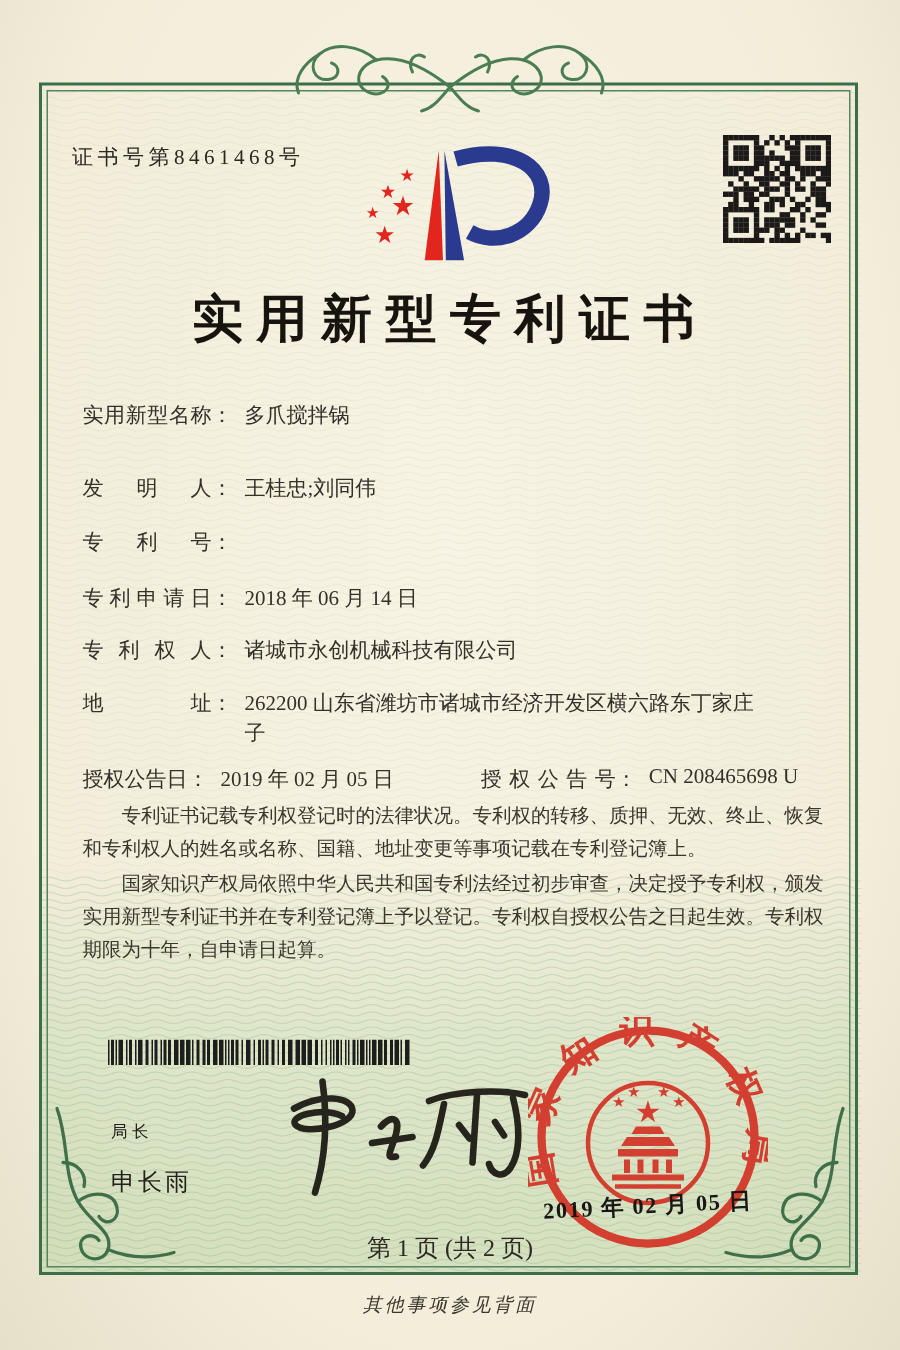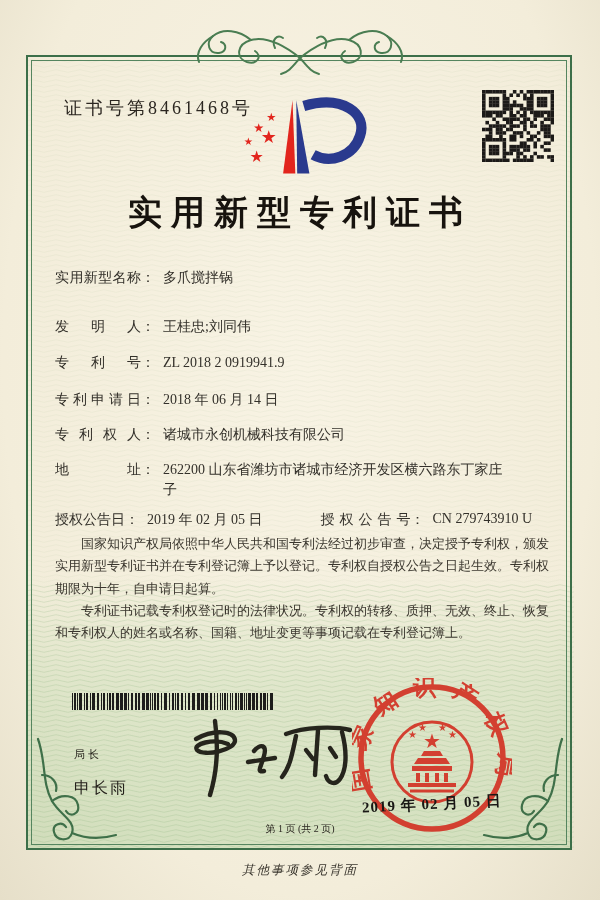--- a/index.html
+++ b/index.html
@@ -10,21 +10,21 @@
   
   .green-band{position:absolute;left:28px;top:575px;width:544px;height:273px;
     background:linear-gradient(to bottom, rgba(196,218,178,0) 0%, rgba(199,220,181,.45) 40%, rgba(193,216,174,.62) 100%);}
   #waves{position:absolute;left:26px;top:55px;pointer-events:none;}
   
   .frame-outer{position:absolute;left:26px;top:55px;width:546px;height:795px;
     border:2px solid #3c6f49;box-sizing:border-box;}
   .frame-inner{position:absolute;left:3px;top:3px;right:3px;bottom:3px;
     border:1px solid #55855f;}
   .ornament{position:absolute;pointer-events:none;}
-  .cert-no{position:absolute;left:64px;top:96px;font-size:18px;letter-spacing:3px;color:#2b2620;}
+  .cert-no{position:absolute;left:48px;top:96px;font-size:14px;letter-spacing:3px;color:#2b2620;}
   .logo{position:absolute;left:225px;top:88px;}
   .qr{position:absolute;left:482px;top:90px;}
   .title{position:absolute;left:0;top:190px;width:100%;text-align:center;
     font-size:34px;font-weight:700;letter-spacing:9px;color:#17130e;}
   .fields{position:absolute;left:55px;top:268px;width:495px;font-size:14px;color:#33302a;}
   .frow{display:flex;margin-bottom:15px;line-height:20px;}
   .frow.gap-big{margin-bottom:29px;align-items:flex-end;}
   .flabel{display:inline-block;width:86px;text-align:justify;text-align-last:justify;flex:none;}
   .fcolon{flex:none;margin-right:8px;}
   .fvalue{max-width:345px;}
@@ -33,21 +33,21 @@
   .paras{position:absolute;left:55px;top:533px;width:494px;font-size:13px;
     line-height:1.72;color:#3a362e;text-align:justify;}
   .paras p{margin:0;text-indent:2em;}
   .barcode{position:absolute;left:72px;top:693px;}
   .director-title{position:absolute;left:74px;top:747px;font-size:11px;letter-spacing:3px;color:#24211b;font-family:"Liberation Sans","DejaVu Sans",sans-serif;}
   .director-name{position:absolute;left:74px;top:778px;font-size:16px;letter-spacing:2px;color:#24211b;font-family:"Liberation Sans","DejaVu Sans",sans-serif;}
   .signature{position:absolute;left:182px;top:715px;}
   .seal{position:absolute;left:352px;top:678px;}
   .seal-date{position:absolute;left:362px;top:794px;width:170px;font-size:15px;font-weight:600;
     letter-spacing:1px;color:#191715;transform:rotate(-3deg);}
-  .page-info{position:absolute;left:0;top:822px;width:100%;text-align:center;font-size:10px;color:#2c2822;}
+  .page-info{position:absolute;left:0;top:822px;width:100%;text-align:center;font-size:16px;color:#2c2822;}
   .back-note{position:absolute;left:0;top:862px;width:100%;text-align:center;font-size:12.5px;color:#3a362e;letter-spacing:2px;font-style:italic;}
 </style>
 </head>
 <body>
 
 <div class="paper">
 
   <div class="green-band"></div>
   <svg id="waves" width="548" height="795">
       <path d="M0 6 q6 -2.6 12 0 q6 2.6 12 0 q6 -2.6 12 0 q6 2.6 12 0 q6 -2.6 12 0 q6 2.6 12 0 q6 -2.6 12 0 q6 2.6 12 0 q6 -2.6 12 0 q6 2.6 12 0 q6 -2.6 12 0 q6 2.6 12 0 q6 -2.6 12 0 q6 2.6 12 0 q6 -2.6 12 0 q6 2.6 12 0 q6 -2.6 12 0 q6 2.6 12 0 q6 -2.6 12 0 q6 2.6 12 0 q6 -2.6 12 0 q6 2.6 12 0 q6 -2.6 12 0 q6 2.6 12 0 q6 -2.6 12 0 q6 2.6 12 0 q6 -2.6 12 0 q6 2.6 12 0 q6 -2.6 12 0 q6 2.6 12 0 q6 -2.6 12 0 q6 2.6 12 0 q6 -2.6 12 0 q6 2.6 12 0 q6 -2.6 12 0 q6 2.6 12 0 q6 -2.6 12 0 q6 2.6 12 0 q6 -2.6 12 0 q6 2.6 12 0 q6 -2.6 12 0 q6 2.6 12 0 q6 -2.6 12 0 q6 2.6 12 0 q6 -2.6 12 0 q6 2.6 12 0 q6 -2.6 12 0 q6 2.6 12 0" fill="none" stroke="#7fae74" stroke-width="0.7" opacity="0.10"></path>
@@ -522,21 +522,20 @@
       <span class="fvalue">多爪搅拌锅</span>
     </div>
     <div class="frow" style="margin-bottom:16px;">
       <span class="flabel">发明人</span>
         <span class="fcolon">：</span>
       <span class="fvalue">王桂忠;刘同伟</span>
     </div>
     <div class="frow" style="margin-bottom:17px;">
       <span class="flabel">专利号</span>
         <span class="fcolon">：</span>
-      <span class="fvalue">ZL 2018 2 0919941.9</span>
     </div>
     <div class="frow">
       <span class="flabel">专利申请日</span>
         <span class="fcolon">：</span>
       <span class="fvalue">2018 年 06 月 14 日</span>
     </div>
     <div class="frow">
       <span class="flabel">专利权人</span>
         <span class="fcolon">：</span>
       <span class="fvalue">诸城市永创机械科技有限公司</span>
@@ -546,28 +545,28 @@
         <span class="fcolon">：</span>
       <span class="fvalue">262200 山东省潍坊市诸城市经济开发区横六路东丁家庄子</span>
     </div>
     <div class="grant-row">
       <span>授权公告日</span>
         <span class="fcolon">：</span>
       <span>2019 年 02 月 05 日</span>
       <span class="grant-no">
         <span class="flabel" style="width:90px;">授权公告号</span>
           <span class="fcolon">：</span>
-        <span>CN 279743910 U</span>
+        <span>CN 208465698 U</span>
       </span>
     </div>
   </div>
 
   <div class="paras">
+    <p>专利证书记载专利权登记时的法律状况。专利权的转移、质押、无效、终止、恢复和专利权人的姓名或名称、国籍、地址变更等事项记载在专利登记簿上。</p>
     <p>国家知识产权局依照中华人民共和国专利法经过初步审查，决定授予专利权，颁发实用新型专利证书并在专利登记簿上予以登记。专利权自授权公告之日起生效。专利权期限为十年，自申请日起算。</p>
-    <p>专利证书记载专利权登记时的法律状况。专利权的转移、质押、无效、终止、恢复和专利权人的姓名或名称、国籍、地址变更等事项记载在专利登记簿上。</p>
   </div>
 
   <svg class="barcode" id="barcode" width="206" height="17">
       <rect x="0" y="0" width="1" height="17" fill="#1d1d1b"></rect>
       <rect x="2" y="0" width="2" height="17" fill="#1d1d1b"></rect>
       <rect x="5" y="0" width="1" height="17" fill="#1d1d1b"></rect>
       <rect x="7" y="0" width="3" height="17" fill="#1d1d1b"></rect>
       <rect x="12" y="0" width="1" height="17" fill="#1d1d1b"></rect>
       <rect x="14" y="0" width="2" height="17" fill="#1d1d1b"></rect>
       <rect x="18" y="0" width="1" height="17" fill="#1d1d1b"></rect>

